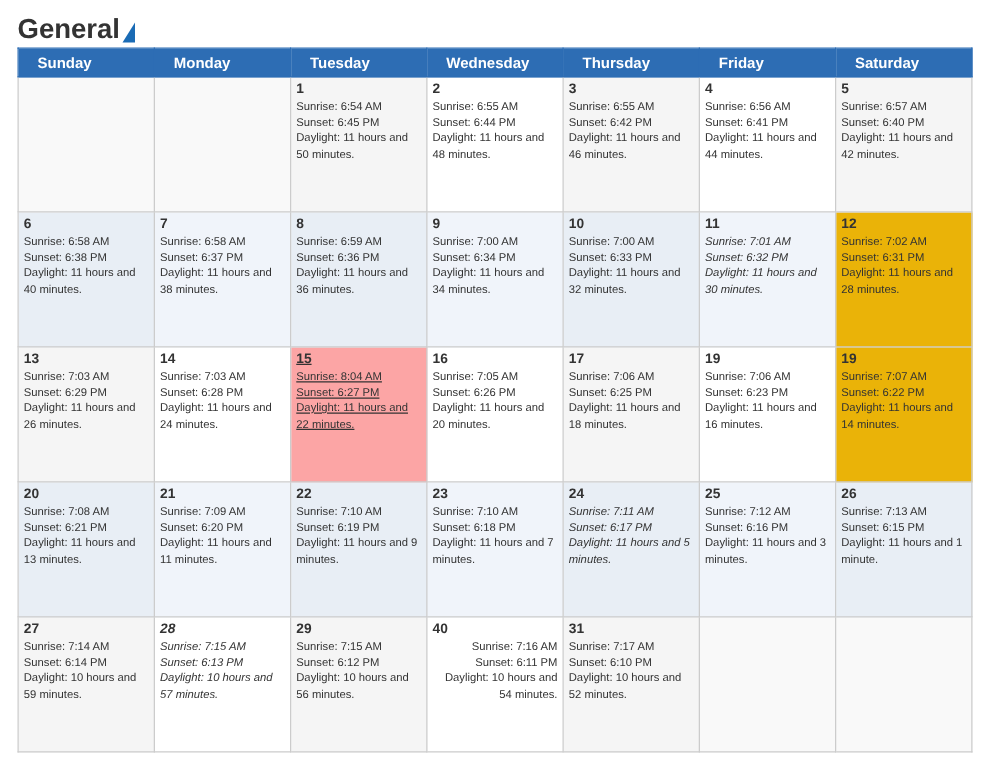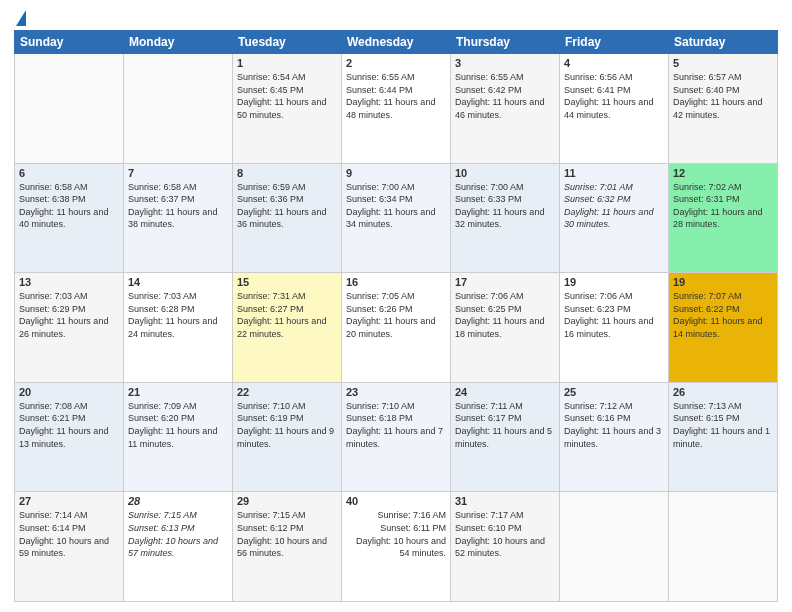--- a/index.html
+++ b/index.html
@@ -44,21 +44,21 @@
     .calendar {
       flex: 1;
       border-collapse: collapse;
       width: 100%;
       table-layout: fixed;
     }
     .calendar th {
       background-color: #2d6db4;
       color: #fff;
       text-align: left;
-      padding: 4px 5px;
+      padding: 4px 15px;
       font-size: 12px;
       border: 1px solid #2d6db4;
     }
     .calendar td {
       border: 1px solid #ccc;
       vertical-align: top;
       padding: 3px 4px;
       font-size: 9.5px;
       color: #333;
       height: 88px;
@@ -90,20 +90,21 @@
     tr:nth-child(odd) td { background: #ffffff; }
     tr:nth-child(odd) td:nth-child(odd) { background: #f5f5f5; }
   </style>
 </head>
 <body>
 
 <div class="container">
   <div class="header">
     <div class="logo">
       <div style="display:flex;align-items:flex-end;gap:0px;">
+        <span style="font-size:22px;font-weight:bold;color:#333;">General</span>
         <div style="width:0;height:0;border-left:10px solid transparent;border-bottom:16px solid #1a6bb5;margin-bottom:2px;margin-left:2px;"></div>
       </div>
       <span style="font-size:22px;font-weight:bold;color:#1a6bb5;margin-top:-4px;"></span>
     </div>
     <div class="title-block">
       <div class="month-title"></div>
       <div class="location"></div>
     </div>
   </div>
 
@@ -184,43 +185,43 @@
             <div class="cell-text" style="white-space: pre-line;">Sunrise: 7:00 AM
 Sunset: 6:33 PM
 Daylight: 11 hours and 32 minutes.</div>
           </td>
           <td style="background: rgb(240, 244, 250);">
             <span class="day-num">11</span>
             <div class="cell-text" style="white-space: pre-line; font-style: italic;">Sunrise: 7:01 AM
 Sunset: 6:32 PM
 Daylight: 11 hours and 30 minutes.</div>
           </td>
-          <td style="background: #86efac;">
+          <td style="background: #eab308;">
             <span class="day-num">12</span>
             <div class="cell-text" style="white-space: pre-line;">Sunrise: 7:02 AM
 Sunset: 6:31 PM
 Daylight: 11 hours and 28 minutes.</div>
           </td>
         </tr>
         <tr>
           <td style="background: rgb(245, 245, 245);">
             <span class="day-num">13</span>
             <div class="cell-text" style="white-space: pre-line;">Sunrise: 7:03 AM
 Sunset: 6:29 PM
 Daylight: 11 hours and 26 minutes.</div>
           </td>
           <td style="background: rgb(255, 255, 255);">
             <span class="day-num">14</span>
             <div class="cell-text" style="white-space: pre-line;">Sunrise: 7:03 AM
 Sunset: 6:28 PM
 Daylight: 11 hours and 24 minutes.</div>
           </td>
-          <td style="background: #fef9c3;">
+          <td style="background: #fca5a5; text-decoration: underline;">
             <span class="day-num">15</span>
-            <div class="cell-text" style="white-space: pre-line;">Sunrise: 7:31 AM
+            <div class="cell-text" style="white-space: pre-line;">Sunrise: 8:04 AM
 Sunset: 6:27 PM
 Daylight: 11 hours and 22 minutes.</div>
           </td>
           <td style="background: rgb(255, 255, 255);">
             <span class="day-num">16</span>
             <div class="cell-text" style="white-space: pre-line;">Sunrise: 7:05 AM
 Sunset: 6:26 PM
 Daylight: 11 hours and 20 minutes.</div>
           </td>
           <td style="background: rgb(245, 245, 245);">
@@ -262,21 +263,21 @@
 Daylight: 11 hours and 9 minutes.</div>
           </td>
           <td style="background: rgb(240, 244, 250);">
             <span class="day-num">23</span>
             <div class="cell-text" style="white-space: pre-line;">Sunrise: 7:10 AM
 Sunset: 6:18 PM
 Daylight: 11 hours and 7 minutes.</div>
           </td>
           <td style="background: rgb(232, 238, 245);">
             <span class="day-num">24</span>
-            <div class="cell-text" style="white-space: pre-line;">Sunrise: 7:11 AM
+            <div class="cell-text" style="white-space: pre-line; font-style: italic;">Sunrise: 7:11 AM
 Sunset: 6:17 PM
 Daylight: 11 hours and 5 minutes.</div>
           </td>
           <td style="background: rgb(240, 244, 250);">
             <span class="day-num">25</span>
             <div class="cell-text" style="white-space: pre-line;">Sunrise: 7:12 AM
 Sunset: 6:16 PM
 Daylight: 11 hours and 3 minutes.</div>
           </td>
           <td style="background: rgb(232, 238, 245);">

